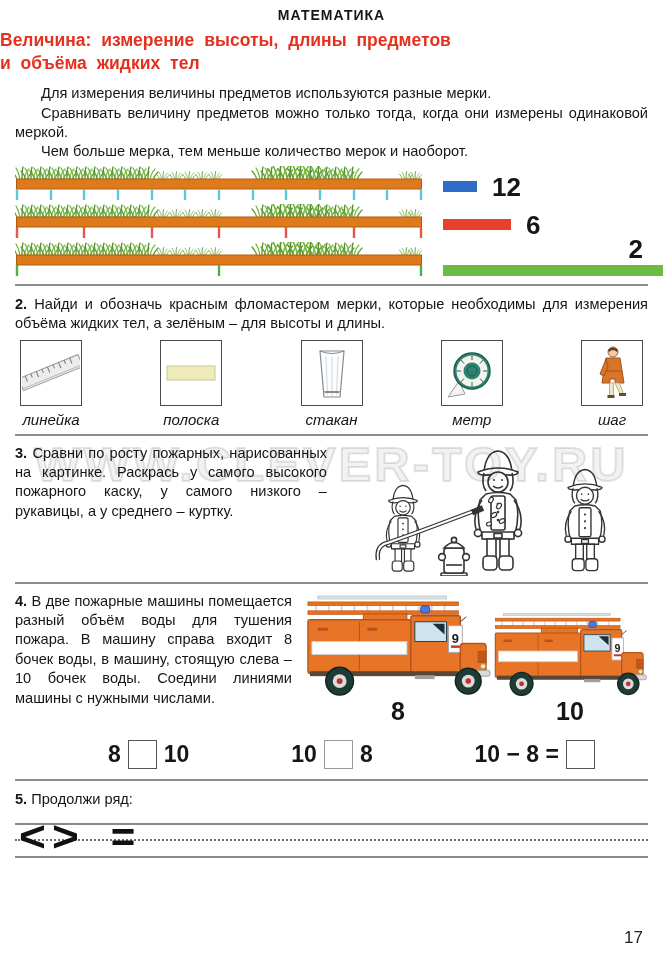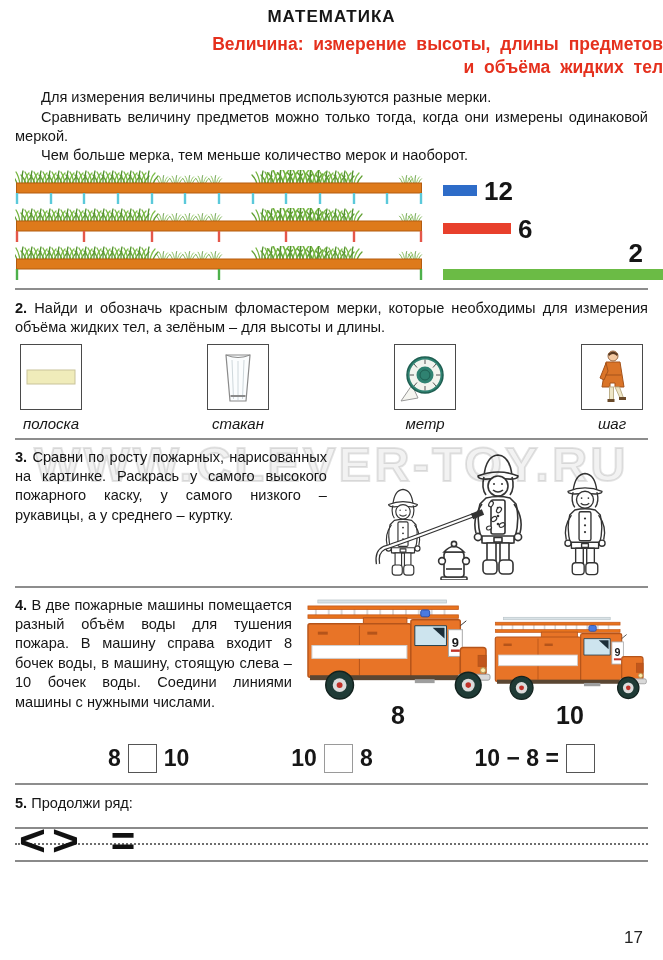--- a/index.html
+++ b/index.html
@@ -1,34 +1,34 @@
 <!DOCTYPE html>
 <html><head>
 <meta charset="utf-8">
 <style>
   html,body{margin:0;padding:0;background:#fff;}
   .page{position:relative;width:663px;height:960px;background:#fff;overflow:hidden;
         font-family:"Liberation Sans","DejaVu Sans",sans-serif;color:#161616;}
   
-  .title{margin-top:7px;text-align:center;font-size:17px;font-weight:bold;letter-spacing:1px;}
-  .subtitle{margin-top:6px;text-align:right;font-size:17.5px;font-weight:bold;color:#e5301d;
+  .title{margin-top:7px;text-align:center;font-size:14px;font-weight:bold;letter-spacing:1px;}
+  .subtitle{margin-top:6px;text-align:left;font-size:17.5px;font-weight:bold;color:#e5301d;
             line-height:1.32;word-spacing:5px;}
   
   .para{margin:0 15px;font-size:14.6px;line-height:1.33;text-align:justify;}
   .indent{text-indent:26px;}
   .intro{margin-top:9px;}
   .tasknum{font-weight:bold;}
   .task-p{margin-top:9px;}
   
   .rule{height:2px;background:#8d8d8d;margin:6px 15px 0 15px;}
   
   .mrows{margin:4px 8px 0 15px;}
   .mrow{display:flex;align-items:flex-start;margin-bottom:2px;}
   .mrow svg.path-svg{flex:0 0 410px;}
-  .mright{display:flex;align-items:center;gap:7px;padding-top:8px;margin-left:18px;}
+  .mright{display:flex;align-items:center;gap:15px;padding-top:8px;margin-left:18px;}
   .mcount{font-size:26px;font-weight:bold;line-height:1;}
   .mright3{position:relative;margin-left:18px;width:226px;height:36px;}
   .mright3 .mcount{position:absolute;top:-6px;right:12px;}
   .mright3 svg{position:absolute;bottom:2px;left:0;}
   
   .items{display:flex;justify-content:space-between;margin:6px 18px 0 18px;}
   .item{display:flex;flex-direction:column;align-items:center;width:66px;}
   .ibox{width:60px;height:64px;border:1.6px solid #4a4a4a;background:#fff;
         display:flex;align-items:center;justify-content:center;}
   .ilabel{margin-top:5px;font-size:15px;font-style:italic;white-space:nowrap;}
@@ -275,20 +275,32 @@
 
   <p class="para task-p">
     <b class="tasknum">2.</b>
     <span>Найди и обозначь красным фломастером мерки, которые необходимы для измерения объёма жидких тел, а зелёным – для высоты и длины.</span>
   </p>
 
   <div class="items">
     <div class="item">
       <div class="ibox">
         <svg width="58" height="60" viewBox="0 0 58 60">
+          <g transform="rotate(-22 29 30)">
+            <rect x="-3" y="23" width="64" height="13" fill="#ececec" stroke="#9a9a9a"></rect>
+            <path d="M4,23v6 M10,23v4 M16,23v6 M22,23v4 M28,23v6 M34,23v4 M40,23v6 M46,23v4 M52,23v6" stroke="#777" stroke-width="1" fill="none"></path>
+            <line x1="-3" y1="34" x2="61" y2="34" stroke="#bdbdbd"></line>
+          </g>
+        </svg>
+      </div>
+      <div class="ilabel">линейка</div>
+    </div>
+    <div class="item">
+      <div class="ibox">
+        <svg width="58" height="60" viewBox="0 0 58 60">
           <rect x="5" y="23" width="48" height="14" fill="#f0ecba" stroke="#c9c39a"></rect>
         </svg>
       </div>
       <div class="ilabel">полоска</div>
     </div>
     <div class="item">
       <div class="ibox">
         <svg width="58" height="60" viewBox="0 0 58 60">
           <polygon points="17,8 41,8 37,54 21,54" fill="#fbfdfe" stroke="#8a8a8a" stroke-width="1.2"></polygon>
           <path d="M17,8 Q29,13 41,8" fill="none" stroke="#8a8a8a"></path>

